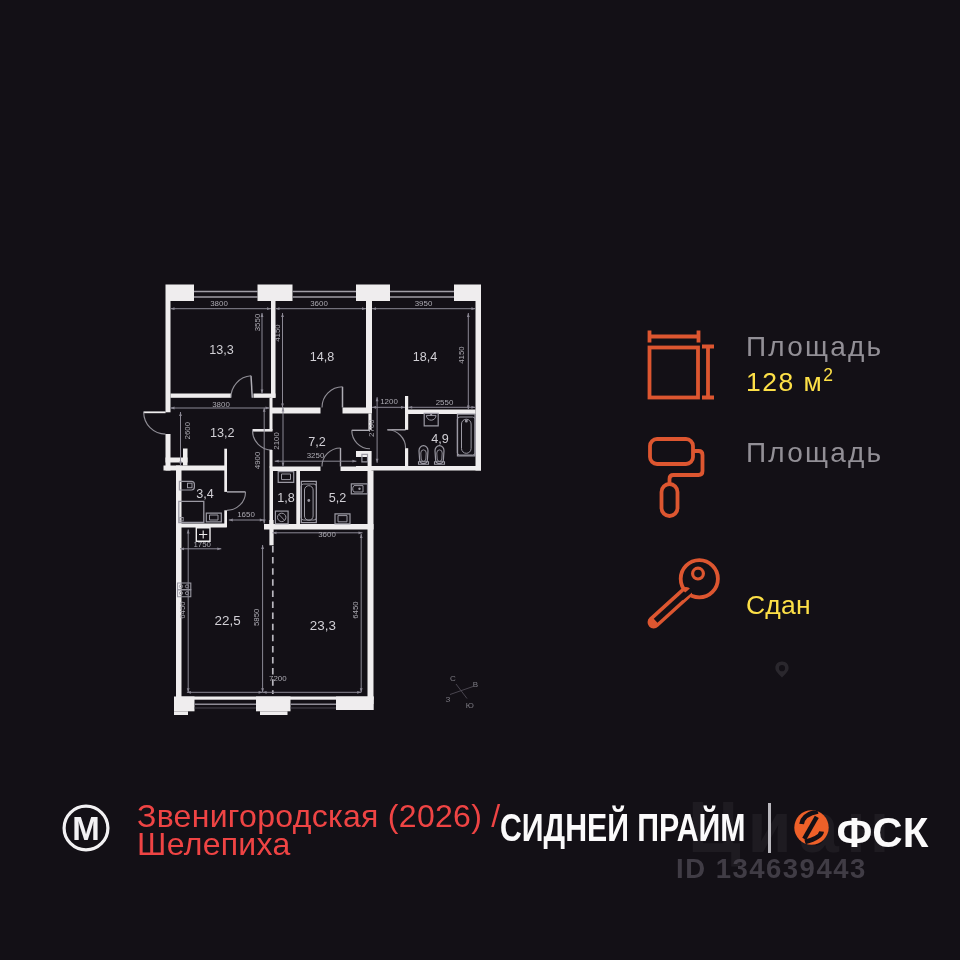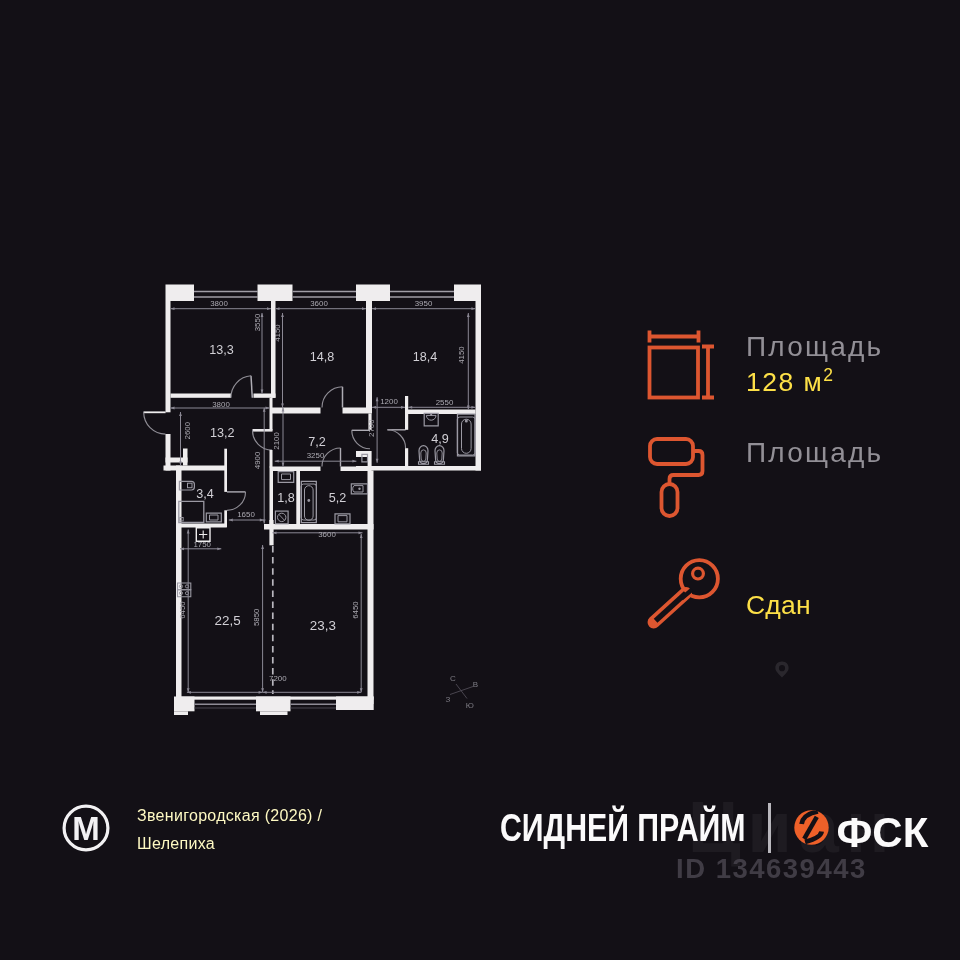--- a/index.html
+++ b/index.html
@@ -327,21 +327,21 @@
 
 <div class="abs" style="left:688px;top:786px;color:#cfcdd4;opacity:0.055;font-size:72px;font-weight:bold;letter-spacing:7px">Циан</div>
 
 <div class="abs" style="left:676px;top:852.5px;color:#403c45;font-size:27.5px;font-weight:bold;letter-spacing:1.5px">ID 134639443</div>
 
 <svg class="abs" style="left:60px;top:802px" width="52" height="52" viewBox="0 0 52 52">
   <circle cx="26" cy="26" r="21.9" fill="none" stroke="#f2f1f3" stroke-width="3.2"></circle>
   <text x="26" y="38" font-size="33" font-weight="bold" fill="#f2f1f3" text-anchor="middle" font-family="Liberation Sans">М</text>
 </svg>
 
-<div class="abs" style="left:137px;top:801.5px;color:#fef9c3;font-size:16px;letter-spacing:0.3px;line-height:28px">Звенигородская (2026) /<br>Шелепиха</div>
+<div class="abs" style="left:137px;top:801.5px;color:#ef4444;font-size:32px;letter-spacing:0.3px;line-height:28px">Звенигородская (2026) /<br>Шелепиха</div>
 
 <div class="abs" style="left:500px;top:806px;color:#fbfafb;font-size:39px;font-weight:bold;transform:scaleX(0.776);transform-origin:0 0;white-space:nowrap">СИДНЕЙ ПРАЙМ</div>
 
 <div class="abs" style="left:767.5px;top:802.5px;width:3.6px;height:50px;background:#b9b7bd"></div>
 
 <svg class="abs" style="left:794px;top:810px" width="35" height="35" viewBox="0 0 35 35">
   <defs>
         <clipPath id="fskclip">
           <circle cx="17.5" cy="17.5" r="17.2"></circle>
         </clipPath>

